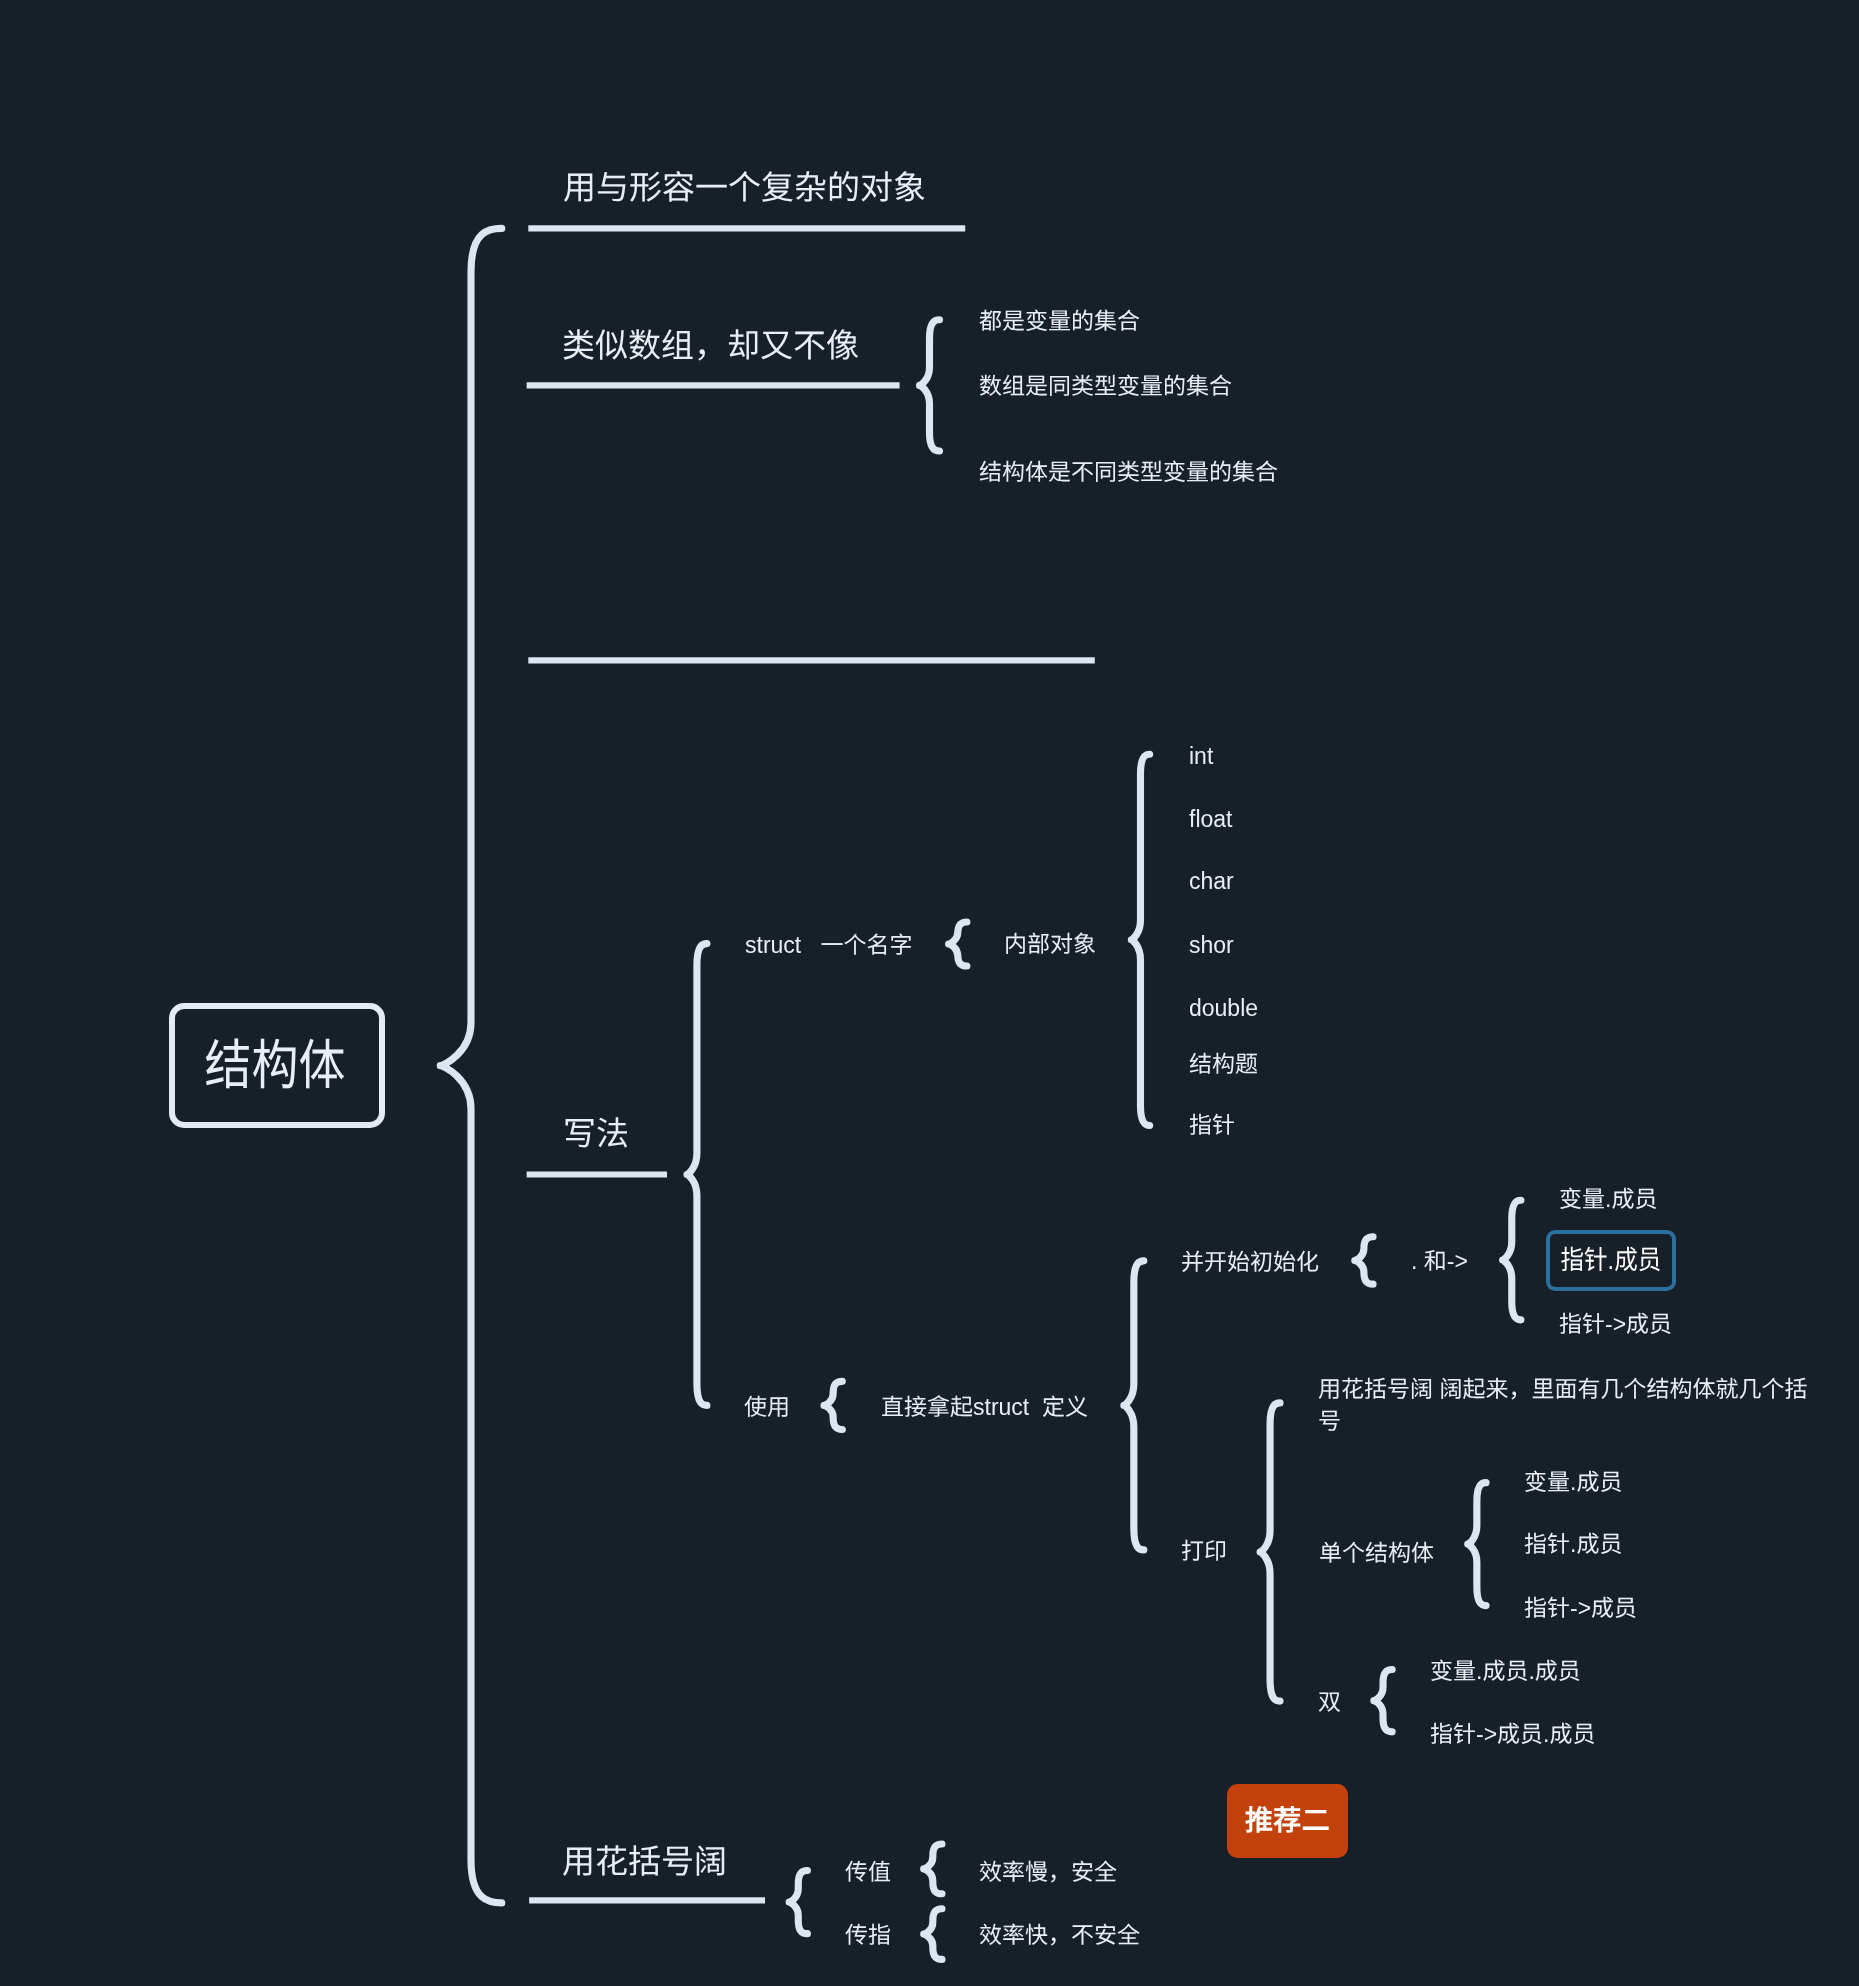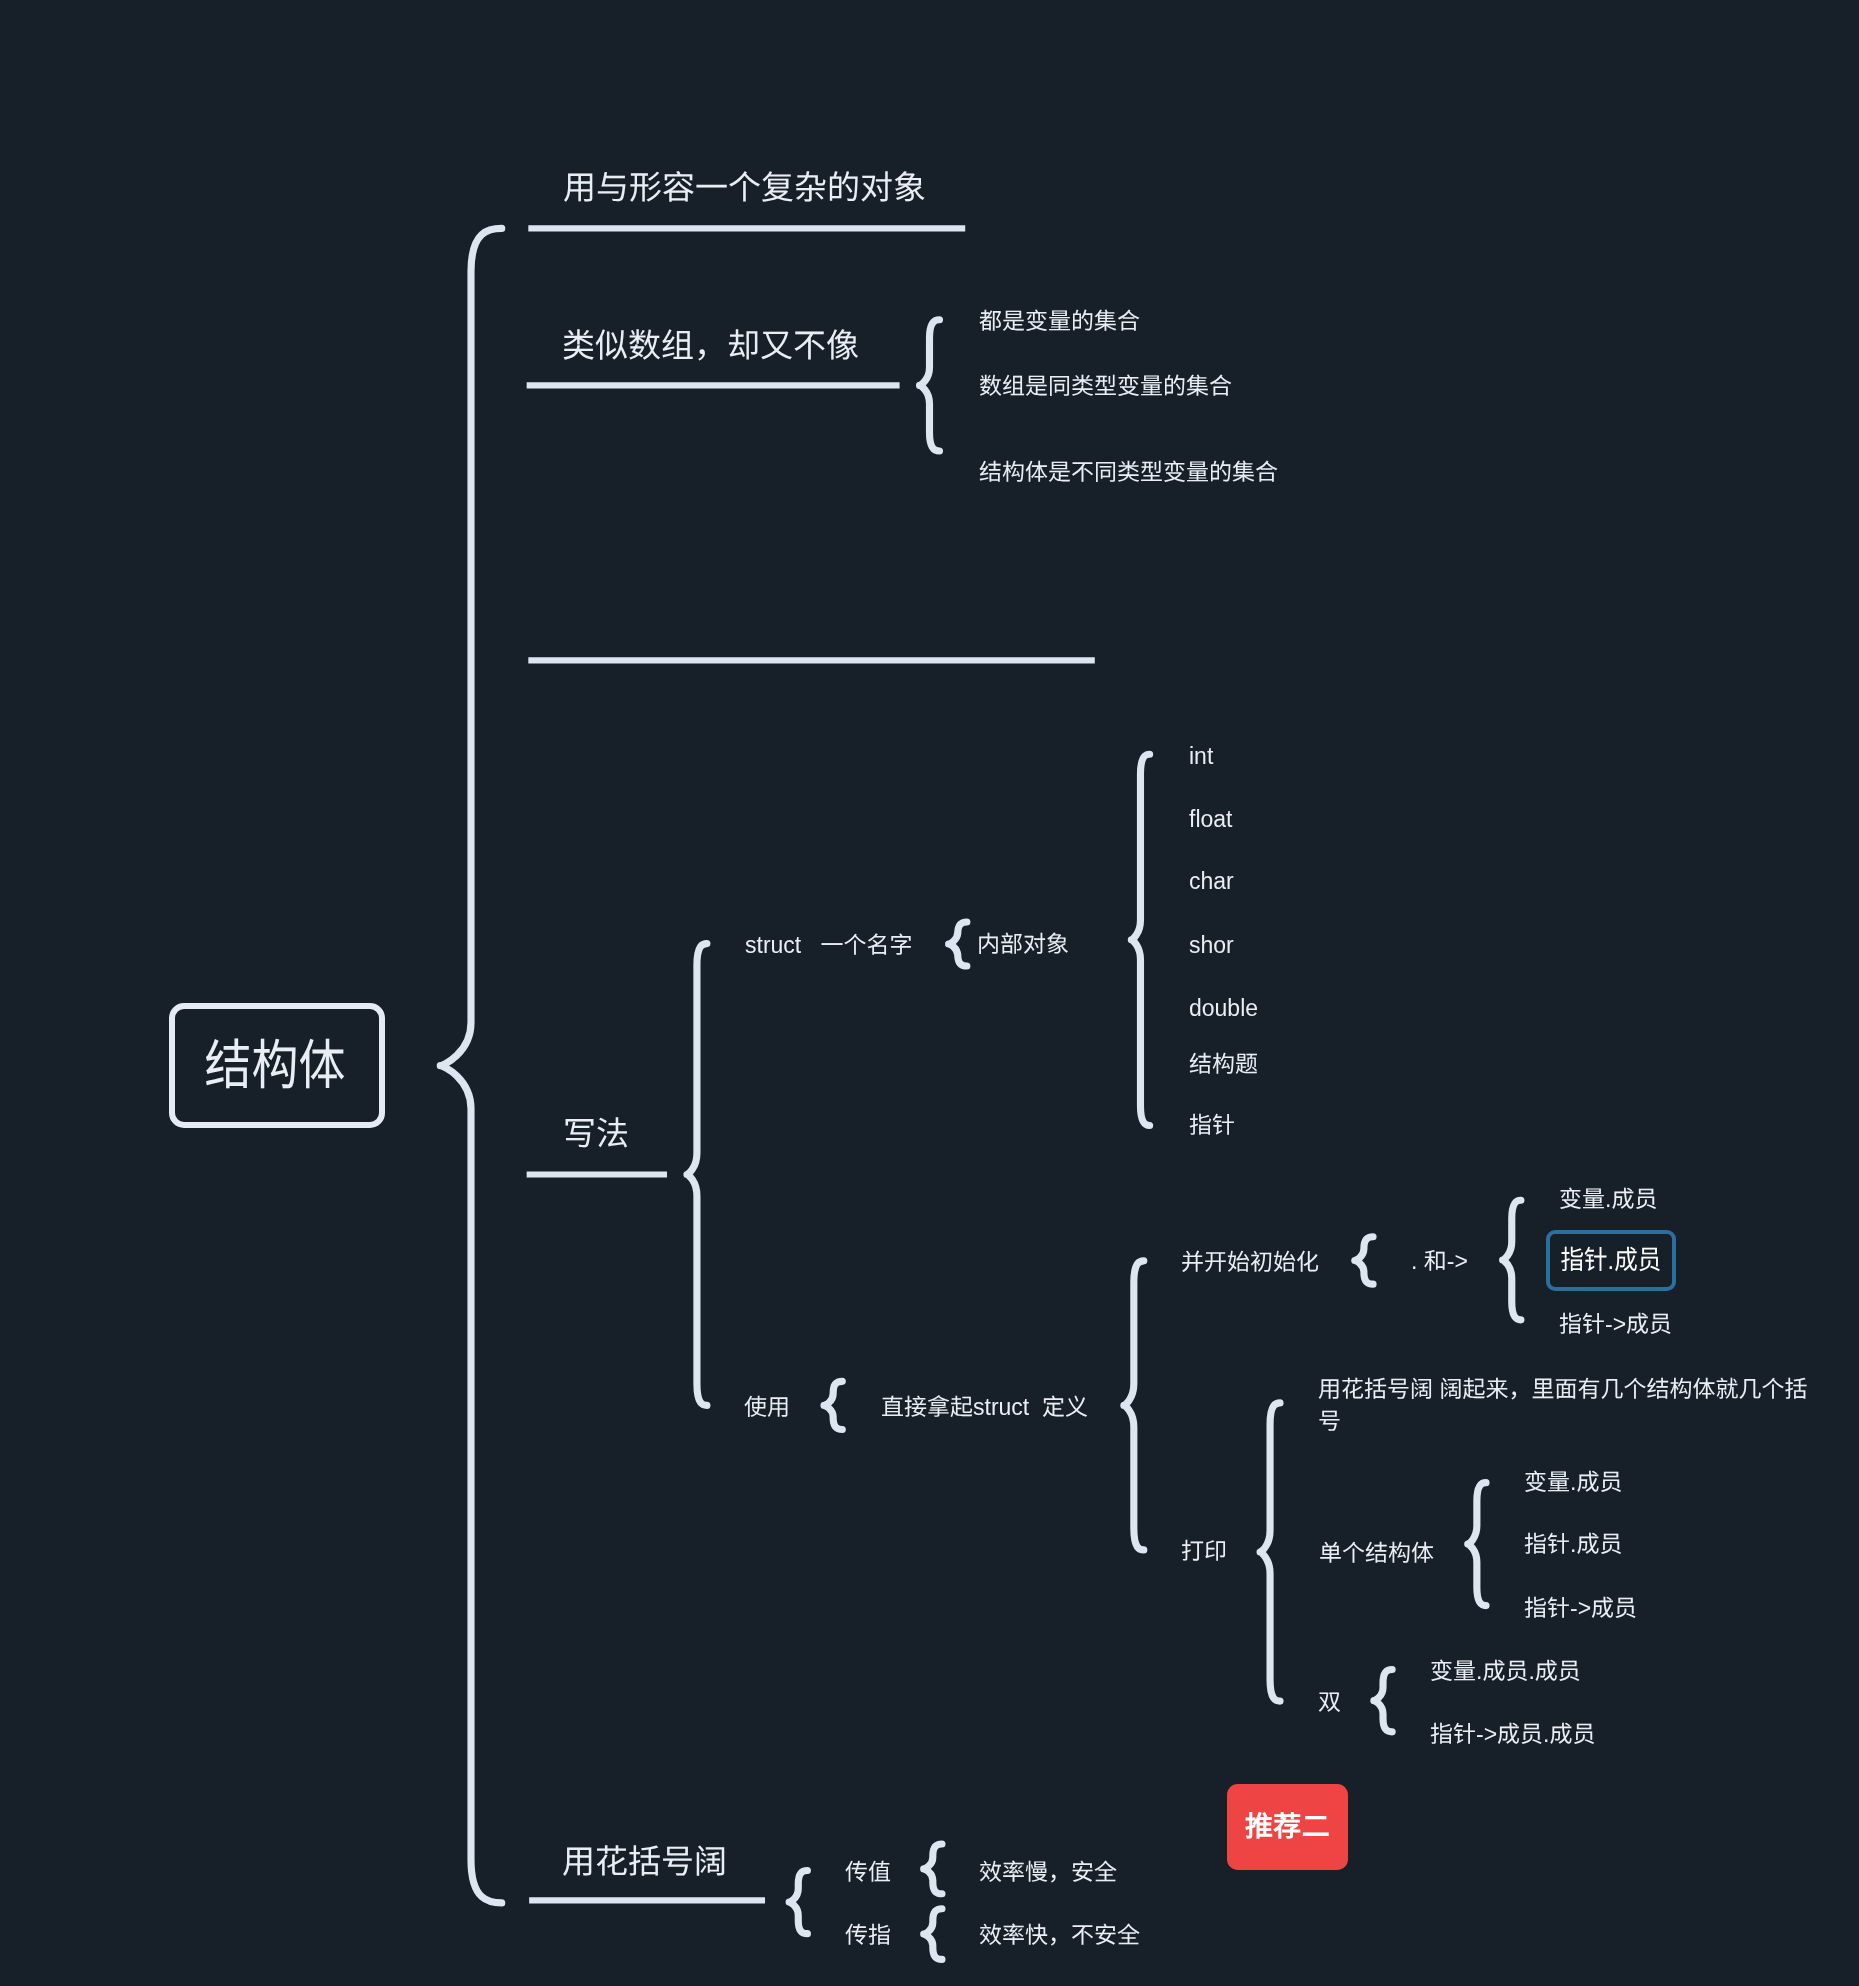--- a/index.html
+++ b/index.html
@@ -21,22 +21,22 @@
     border:6.6px solid #e5ebf4;border-radius:15px;box-sizing:border-box;
     display:flex;align-items:center;justify-content:center;}
   #rootbox span{font-size:54px;color:#e9eef6;font-weight:500;line-height:1;
     display:block;transform:scaleX(0.87);position:relative;top:-0.8px;left:-1.7px;}
 
   #hlbox{position:absolute;left:1546px;top:1230px;width:130px;height:61px;
     border:4.2px solid #2a6f9e;border-radius:9.1px;box-sizing:border-box;
     display:flex;align-items:center;justify-content:center;}
   #hlbox span{font-size:26.6px;color:#ffffff;line-height:1;display:block;transform:scaleX(0.885);}
 
-  #badge{position:absolute;left:1227px;top:1784px;width:121px;height:86px;
-    background:#ef4444;border-radius:10.8px;
+  #badge{position:absolute;left:1227px;top:1784px;width:121px;height:74px;
+    background:#c2410c;border-radius:10.8px;
     display:flex;align-items:center;justify-content:center;}
   #badge span{font-size:28px;color:#ffffff;font-weight:600;letter-spacing:0.4px;line-height:1;}
 
   #titlebar{position:absolute;left:0;top:0;width:1859px;height:66px;
     background:linear-gradient(#ececec 0%,#e7e7e7 88%,#f4f4f4 92%,#f4f4f4 95%);
     border-bottom:3.3px solid #c9c9c9;box-sizing:border-box;
     display:flex;align-items:center;z-index:5;}
   #appicon{width:45px;height:45px;margin-left:19px;flex:none;display:block;}
   #apptitle{margin-left:10.8px;font-size:21px;color:#232323;position:relative;top:-2.5px;}
 </style>
@@ -72,21 +72,21 @@
         <span>结构体</span>
       </div>
 <div class="n lvl1" style="left:563px;top:187px;">用与形容一个复杂的对象</div>
 <div class="n lvl1" style="left:562px;top:345px;">类似数组，却又不像</div>
 <div class="n lvl1" style="left:563px;top:1133px;">写法</div>
 <div class="n lvl1" style="left:562px;top:1861px;">用花括号阔</div>
 <div class="n lvl2" style="left:979px;top:320px;">都是变量的集合</div>
 <div class="n lvl2" style="left:979px;top:385px;">数组是同类型变量的集合</div>
 <div class="n lvl2" style="left:979px;top:471px;">结构体是不同类型变量的集合</div>
 <div class="n lvl2" style="left:745px;top:944px;">struct   一个名字</div>
-<div class="n lvl2" style="left:977px;top:943px;">内部对象</div>
+<div class="n lvl2" style="left:1004px;top:943px;">内部对象</div>
 <div class="n lvl2" style="left:1189px;top:755px;">int</div>
 <div class="n lvl2" style="left:1189px;top:818px;">float</div>
 <div class="n lvl2" style="left:1189px;top:880px;">char</div>
 <div class="n lvl2" style="left:1189px;top:944px;">shor</div>
 <div class="n lvl2" style="left:1189px;top:1007px;">double</div>
 <div class="n lvl2" style="left:1189px;top:1063px;">结构题</div>
 <div class="n lvl2" style="left:1189px;top:1124px;">指针</div>
 <div class="n lvl2" style="left:744px;top:1406px;">使用</div>
 <div class="n lvl2" style="left:881px;top:1406px;">直接拿起struct  定义</div>
 <div class="n lvl2" style="left:1181px;top:1261px;">并开始初始化</div>

